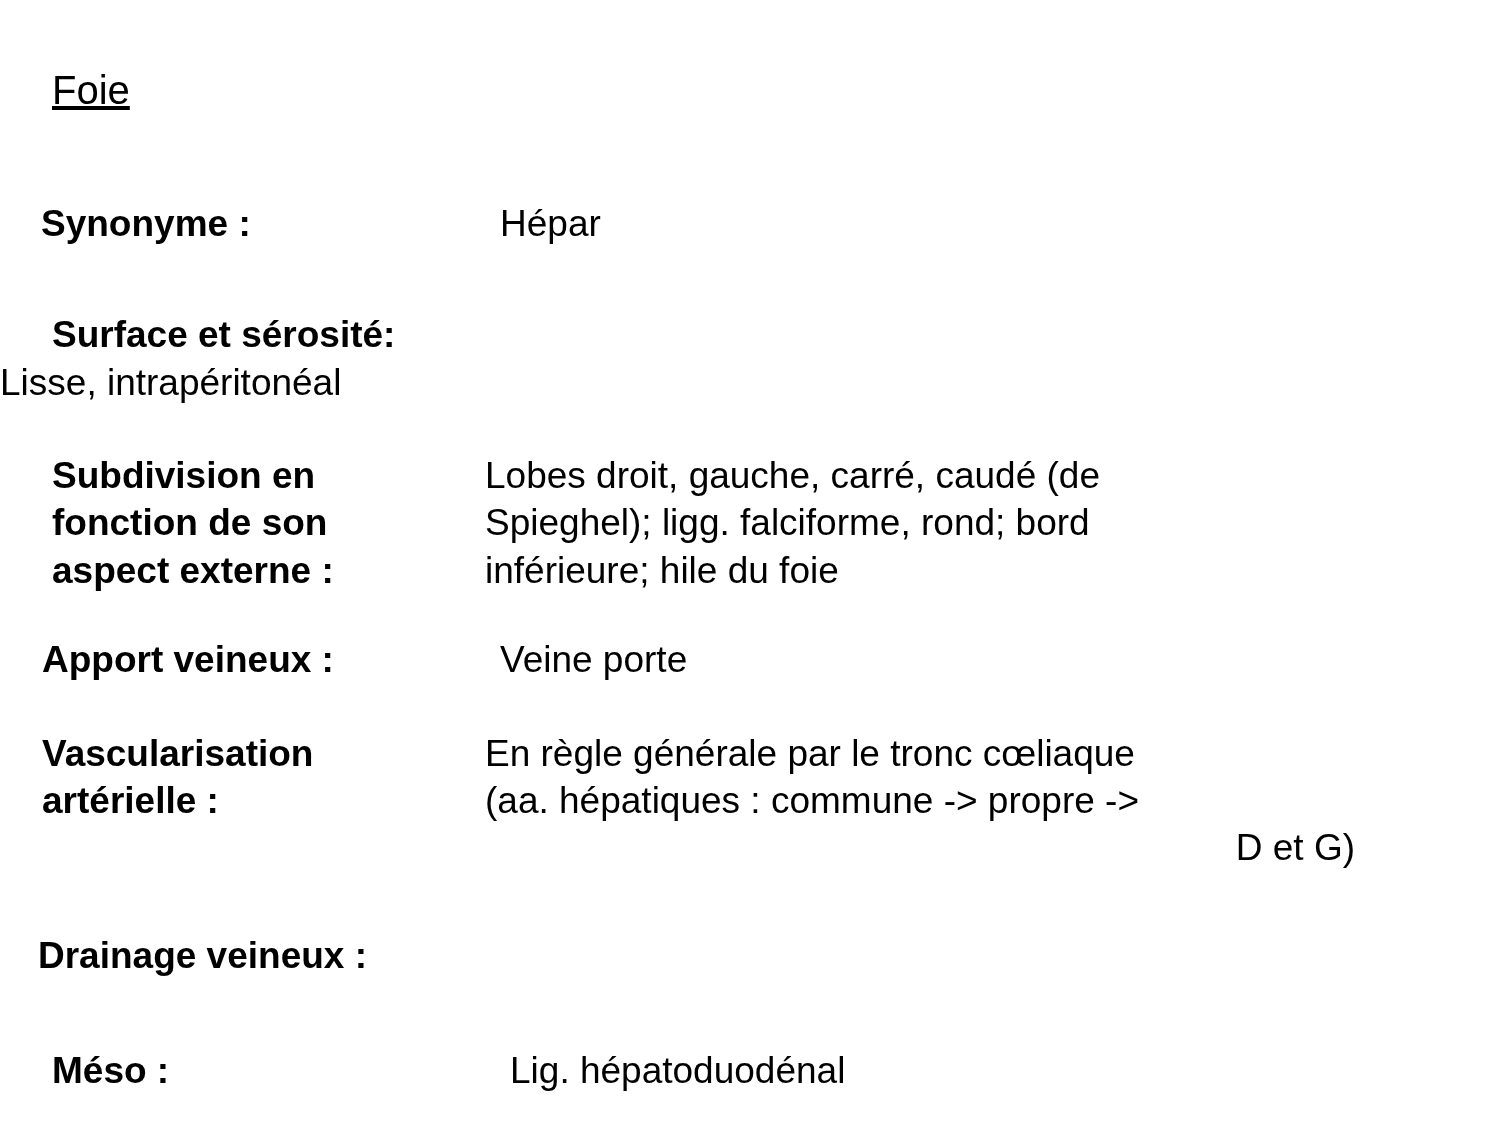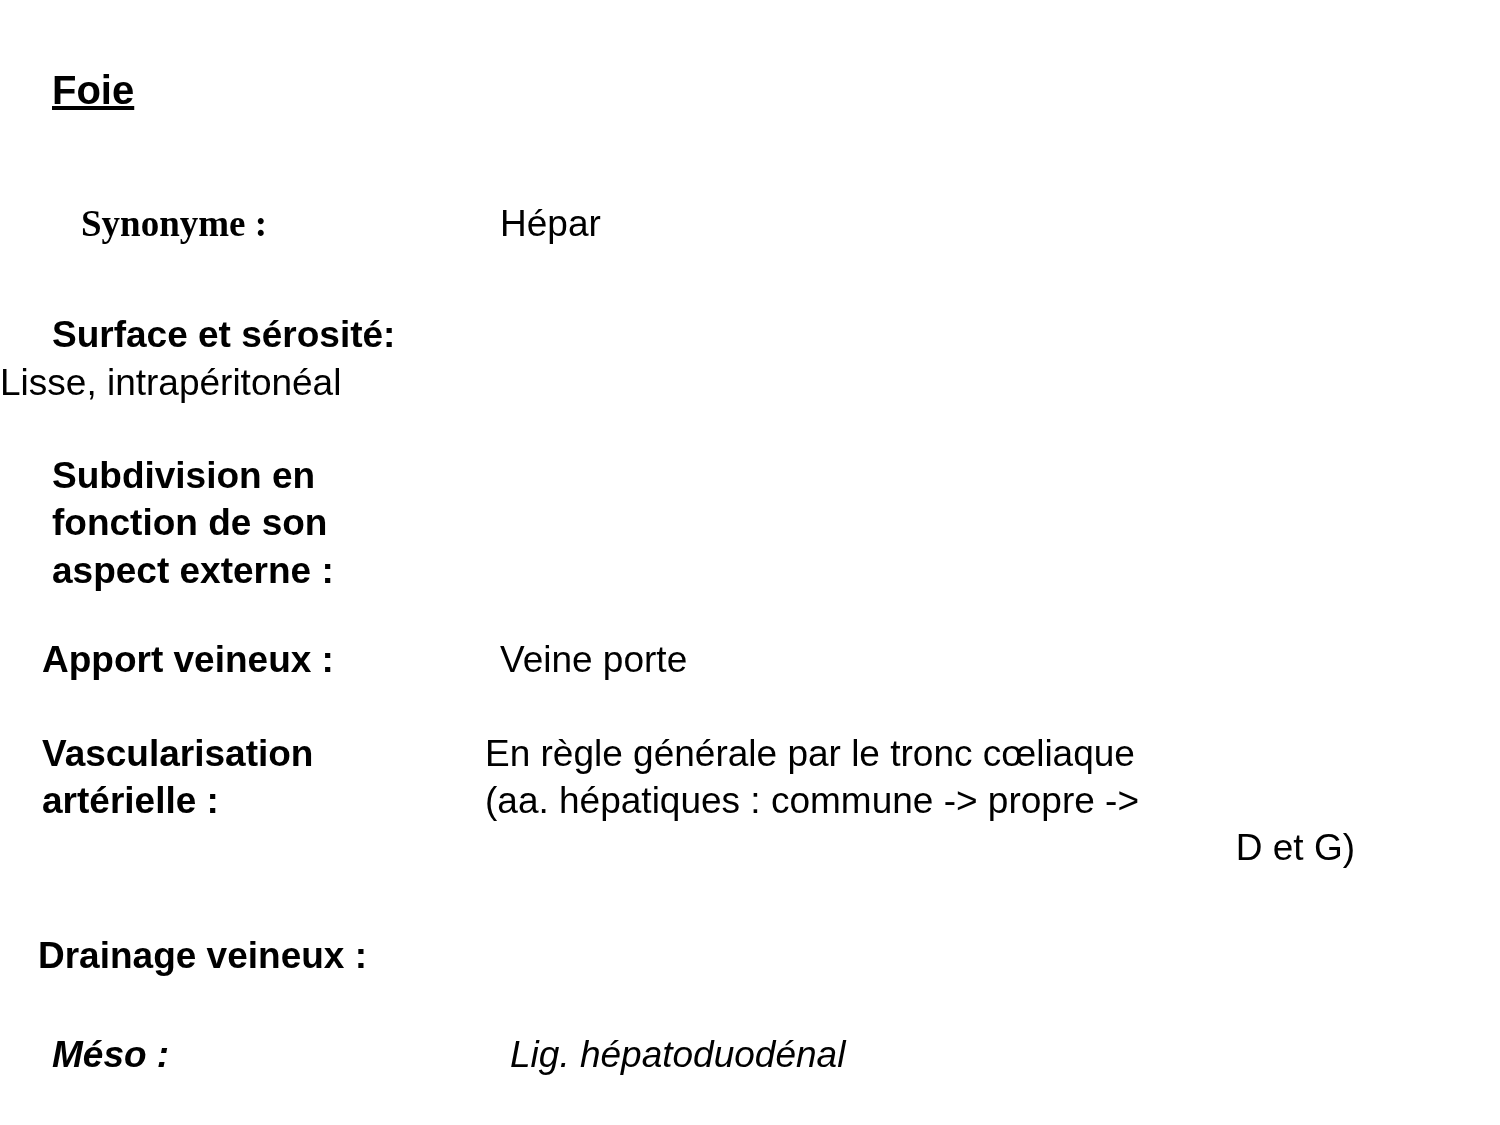--- a/index.html
+++ b/index.html
@@ -19,21 +19,21 @@
     position: relative;
     width: 1500px;
     height: 1125px;
     box-sizing: border-box;
   }
   .title {
     position: absolute;
     left: 52px;
     top: 68px;
     font-size: 40px;
-    font-weight: bold;
+    font-weight: normal;
     text-decoration: underline;
     letter-spacing: 0px;
     line-height: 1.1;
   }
   .table {
     position: absolute;
     left: 0px;
     top: 200px;
     width: 1500px;
   }
@@ -51,21 +51,21 @@
   .value {
     font-weight: normal;
     font-size: 37px;
     line-height: 1.28;
     white-space: pre-line;
     box-sizing: border-box;
   }
 
   
   .r-synonyme { margin-top: 0px; }
-  .r-synonyme .label { width: 500px; padding-left: 81px; font-family: Liberation Serif, serif; }
+  .r-synonyme .label { width: 500px; padding-left: 41px; }
   .r-synonyme .value { padding-left: 0px; }
 
   .r-surface { margin-top: 64px; flex-direction: column; }
   .r-surface .label { width: 500px; padding-left: 52px; }
   .r-surface .value { padding-left: 0px; }
 
   .r-subdivision { margin-top: 46px; }
   .r-subdivision .label { width: 485px; padding-left: 52px; }
   .r-subdivision .value { padding-left: 0px; width: 920px; }
 
@@ -75,21 +75,21 @@
   .r-vascularisation .value .lastline { display: block; text-align: right; padding-right: 50px; }
 
   .r-apport { margin-top: 42px; }
   .r-apport .label { width: 500px; padding-left: 42px; }
   .r-apport .value { padding-left: 0px; }
 
   .r-drainage { margin-top: 60px; }
   .r-drainage .label { width: 500px; padding-left: 38px; }
   .r-drainage .value { padding-left: 0px; }
 
-  .r-meso { margin-top: 52px; font-style: italic; }
+  .r-meso { margin-top: 68px; }
   .r-meso .label { width: 500px; padding-left: 52px; }
   .r-meso .value { padding-left: 10px; text-align: right; }
 </style>
 </head>
 <body>
 
 <div class="slide">
 
   <div class="title">Foie</div>
 
@@ -102,20 +102,23 @@
 
     <div class="row r-surface">
       <div class="label">Surface et sérosité:</div>
       <div class="value">Lisse, intrapéritonéal</div>
     </div>
 
     <div class="row r-subdivision">
       <div class="label">Subdivision en
 fonction de son
 aspect externe :</div>
+      <div class="value">Lobes droit, gauche, carré, caudé (de
+Spieghel); ligg. falciforme, rond; bord
+inférieure; hile du foie</div>
     </div>
 
     <div class="row r-apport">
       <div class="label">Apport veineux :</div>
       <div class="value">Veine porte</div>
     </div>
 
     <div class="row r-vascularisation">
       <div class="label">Vascularisation
 artérielle :</div>

